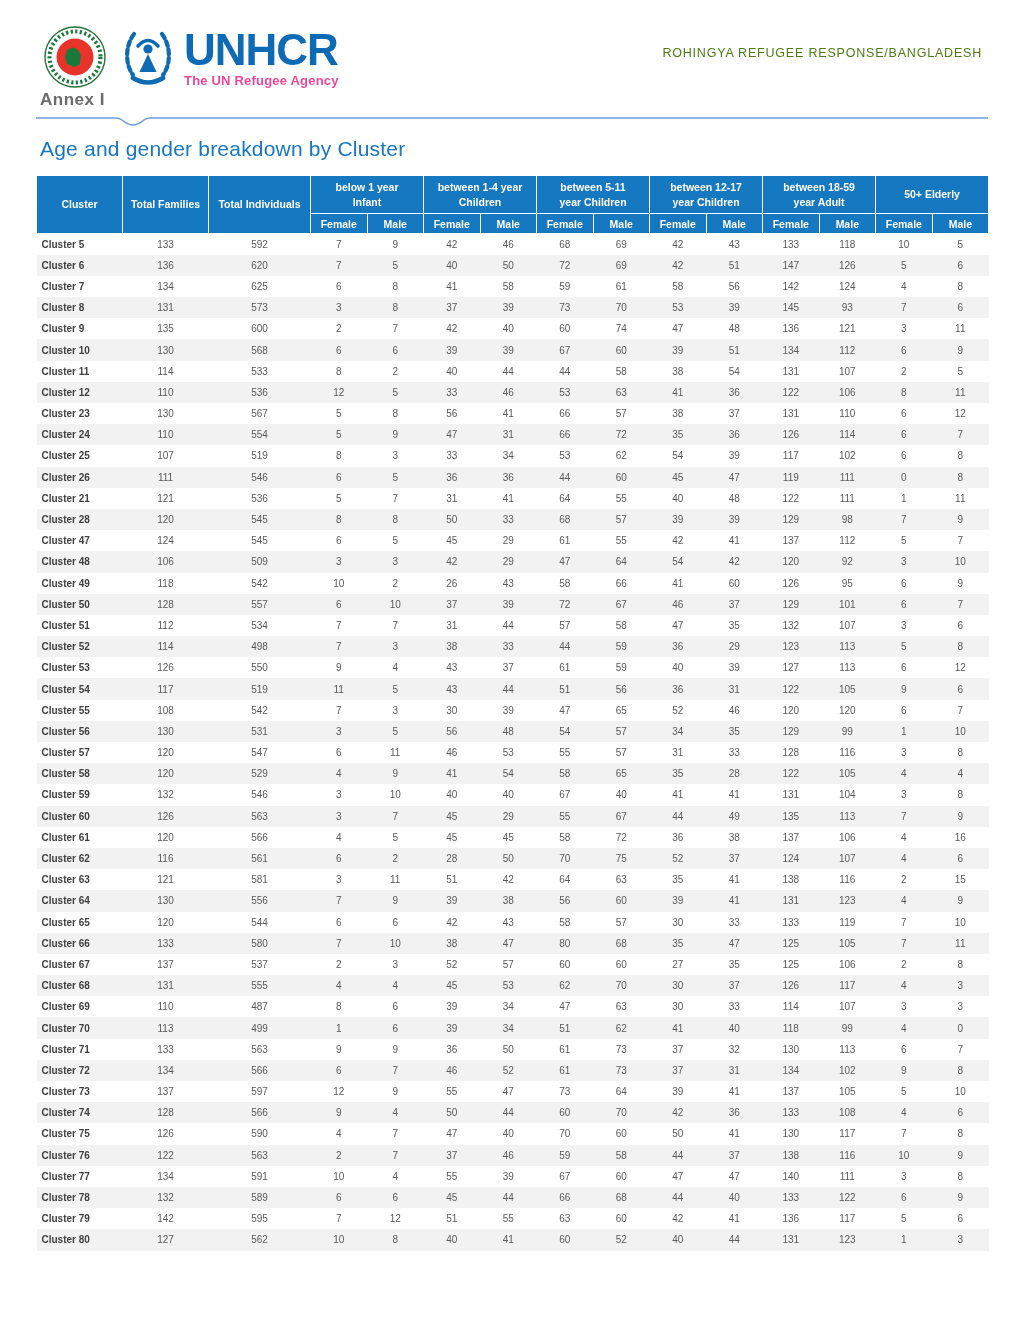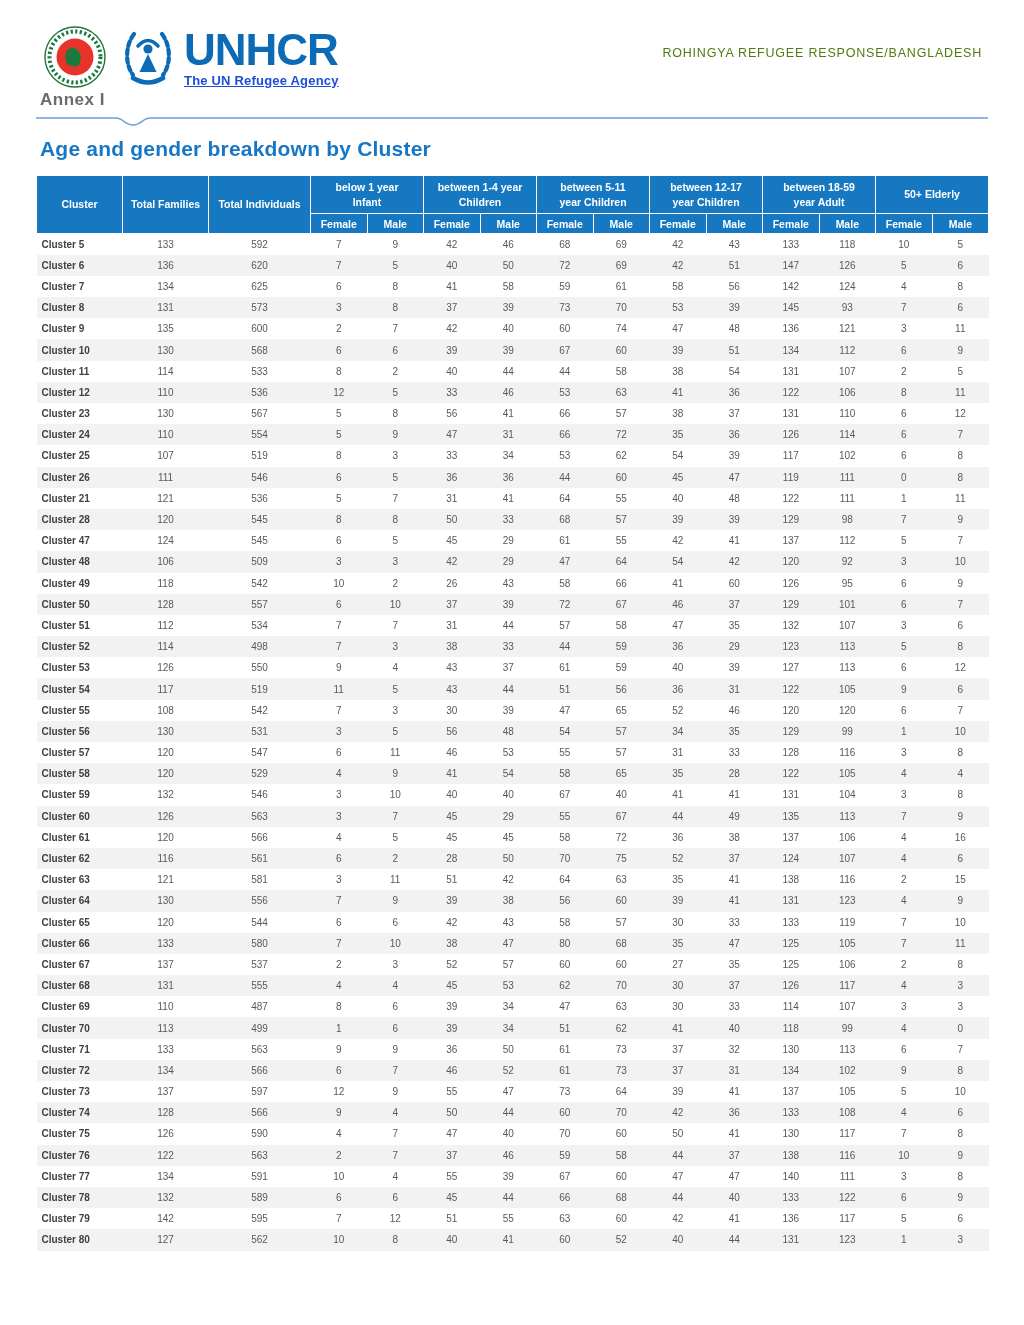--- a/index.html
+++ b/index.html
@@ -4,27 +4,27 @@
 <style>
   html,body{margin:0;padding:0;background:#ffffff;}
   body{width:1024px;height:1325px;position:relative;font-family:"Liberation Sans",sans-serif;overflow:hidden;}
 
   .topbar{position:absolute;left:0;top:0;width:1024px;height:110px;}
   .seal{position:absolute;left:44px;top:26px;width:62px;height:62px;}
   .unhcr{position:absolute;left:118px;top:28px;display:flex;align-items:flex-start;}
   .unhcr-emblem{width:60px;height:60px;}
   .unhcr-textblock{margin-left:6px;margin-top:2px;}
   .unhcr-wordmark{font-size:44px;font-weight:bold;color:#0d6ab4;letter-spacing:-1px;line-height:0.9;}
-  .unhcr-tagline{font-size:13px;font-weight:bold;color:#1d4ed8;margin-top:3px;letter-spacing:0.2px;text-decoration:underline;}
+  .unhcr-tagline{font-size:13px;font-weight:bold;color:#ec4899;margin-top:3px;letter-spacing:0.2px;}
   .response{position:absolute;right:42px;top:46px;font-size:12.5px;color:#4d7c0f;letter-spacing:0.8px;}
 
   .annex{position:absolute;left:40px;top:90px;font-size:17px;font-weight:bold;color:#6b6b6b;letter-spacing:0.5px;}
   .annex-line{position:absolute;left:36px;top:112px;width:952px;height:18px;}
 
-  .doc-title{position:absolute;left:40px;top:137px;font-size:21px;font-weight:bold;color:#1777c4;letter-spacing:0.2px;}
+  .doc-title{position:absolute;left:40px;top:137px;font-size:21px;font-weight:normal;color:#1777c4;letter-spacing:0.2px;}
 
   .table-wrap{position:absolute;left:36px;top:175px;width:952px;}
   table{border-collapse:collapse;table-layout:fixed;width:952px;}
   thead th{background:#1778c2;color:#ffffff;border:1.5px solid #ffffff;font-weight:bold;padding:0;vertical-align:middle;text-align:center;}
   thead tr.group-row th{font-size:10.5px;line-height:1.4;height:37px;white-space:pre-line;}
   thead tr.sub-row th{font-size:10.5px;height:19px;}
   thead th.head-main{font-size:10.5px;}
   tbody tr{height:21.2px;}
   tbody tr:nth-child(even){background:#f2f2f2;}
   tbody td{padding:0;font-size:10px;color:#595959;text-align:center;vertical-align:middle;}

